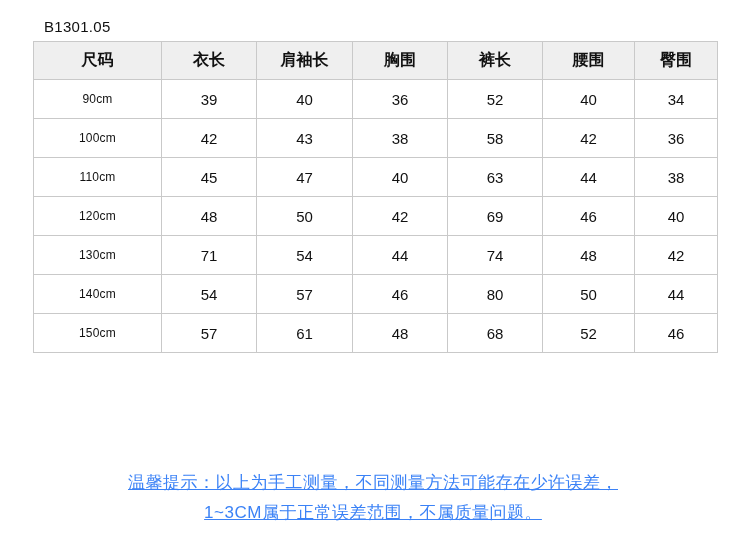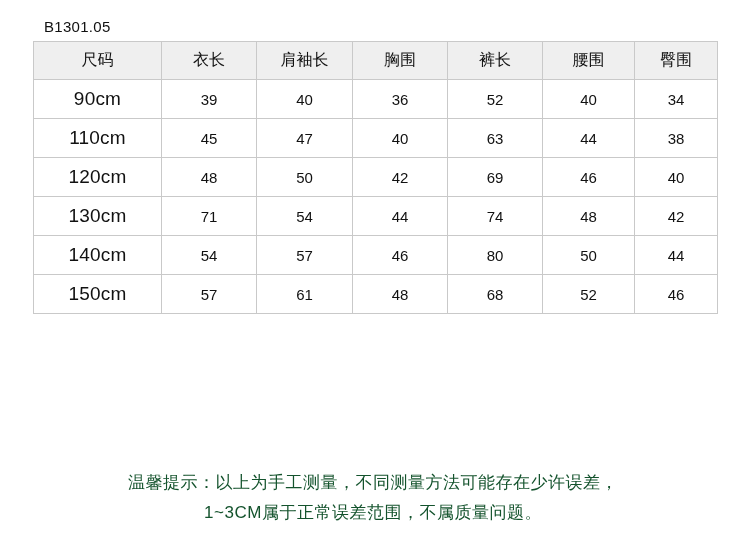--- a/index.html
+++ b/index.html
@@ -45,43 +45,44 @@
     font-size: 15px;
     color: #111111;
     font-weight: normal;
     height: 38px;
     padding: 0;
   }
   .size-table thead th {
     background: #efefef;
     font-size: 16px;
     height: 37px;
-    font-weight: normal;
+    font-weight: bold;
   }
   .size-table col.c0 { width: 128px; }
   .size-table col.c1 { width: 95px; }
   .size-table col.c2 { width: 96px; }
   .size-table col.c3 { width: 95px; }
   .size-table col.c4 { width: 95px; }
   .size-table col.c5 { width: 92px; }
   .size-table col.c6 { width: 83px; }
   .size-table tbody td.sizecell {
-    font-size: 19px;
+    font-size: 12px;
     letter-spacing: 0.2px;
   }
   .note {
     position: absolute;
     left: 0;
     right: 0;
     top: 468px;
     text-align: center;
-    color: #14532d;
+    color: #3b82f6;
     font-size: 17px;
     line-height: 30px;
     letter-spacing: 0.5px;
+    text-decoration: underline;
   }
   .note-line {
     display: block;
   }
 </style>
 </head>
 <body>
 
 <div class="page">
 
@@ -110,20 +111,29 @@
     </thead>
     <tbody>
       <tr>
         <td class="sizecell">90cm</td>
         <td>39</td>
         <td>40</td>
         <td>36</td>
         <td>52</td>
         <td>40</td>
         <td>34</td>
+      </tr>
+      <tr>
+        <td class="sizecell">100cm</td>
+        <td>42</td>
+        <td>43</td>
+        <td>38</td>
+        <td>58</td>
+        <td>42</td>
+        <td>36</td>
       </tr>
       <tr>
         <td class="sizecell">110cm</td>
         <td>45</td>
         <td>47</td>
         <td>40</td>
         <td>63</td>
         <td>44</td>
         <td>38</td>
       </tr>

